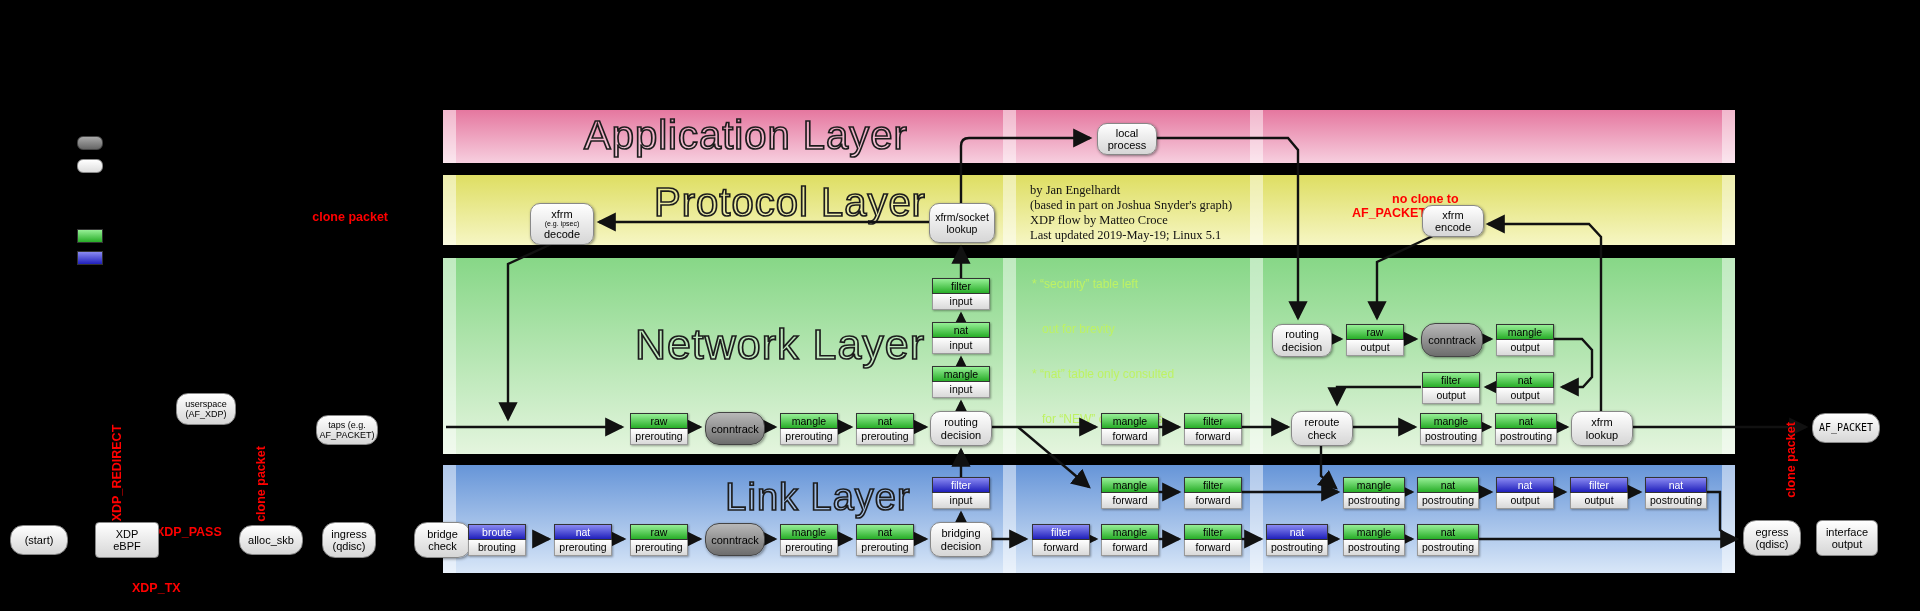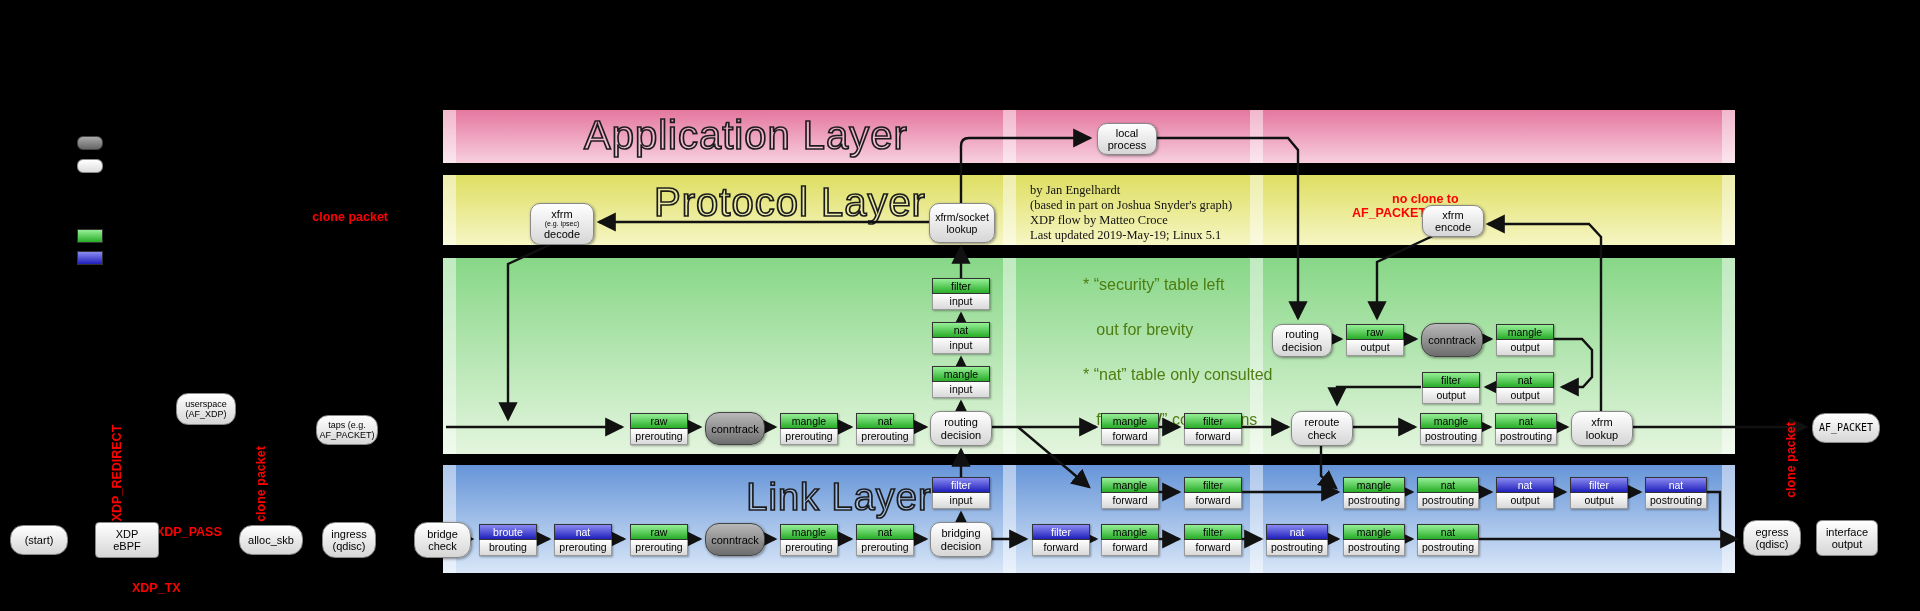--- a/index.html
+++ b/index.html
@@ -24,21 +24,21 @@
     background:linear-gradient(#ffffff,#d6d6d6);border:1px solid #888;border-radius:10px;
     font-size:11px;line-height:12.5px;color:#000;box-shadow:1px 1px 3px rgba(0,0,0,0.45);}
   .cap .tiny{font-size:7px;line-height:8px;}
   .ct{position:absolute;display:flex;align-items:center;justify-content:center;
     background:linear-gradient(#b8b8b8,#6d6d6d);border:1px solid #444;border-radius:14px;
     font-size:11px;color:#000;box-shadow:1px 1px 3px rgba(0,0,0,0.45);}
   .red{position:absolute;color:#ff0000;font-weight:bold;font-size:12.5px;white-space:nowrap;}
   .red.vert{transform:translate(-50%,-50%) rotate(-90deg);}
   .credits{position:absolute;left:1030px;top:183px;font-family:"Liberation Serif",serif;
     font-size:12.5px;line-height:15px;color:#111;}
-  .notes{position:absolute;left:1083px;top:247px;font-size:16px;line-height:15px;color:#4d7c0f;white-space:pre;}
+  .notes{position:absolute;left:1032px;top:247px;font-size:12px;line-height:15px;color:#bef264;white-space:pre;}
   .sw{position:absolute;width:24px;height:12px;left:77px;}
   .sw.pill{border-radius:6px;}
   #svg-connectors{position:absolute;left:0;top:0;pointer-events:none;}
 </style>
 </head>
 <body>
 
 <div id="stage">
 
   <div class="band" id="band-app">
@@ -61,21 +61,22 @@
   </div>
   <div class="band" id="band-link">
     <div class="stripe" style="left:0"></div>
       <div class="stripe" style="left:560px"></div>
     <div class="stripe" style="left:807px"></div>
       <div class="stripe" style="left:1279px"></div>
   </div>
 
   <div class="layer-title" style="left:590px;top:180px;width:400px;font-size:40px">Protocol Layer</div>
   <div class="layer-title" style="left:546px;top:113px;width:400px;font-size:40px">Application Layer</div>
-  <div class="layer-title" style="left:689px;top:476px;width:300px;font-size:38px">Link Layer</div>
+  <div class="layer-title" style="left:580px;top:320px;width:400px;font-size:43px">Network Layer</div>
+  <div class="layer-title" style="left:668px;top:476px;width:300px;font-size:38px">Link Layer</div>
 
   <div class="credits">
     <div>by Jan Engelhardt</div>
     <div>(based in part on Joshua Snyder's graph)</div>
     <div>XDP flow by Matteo Croce</div>
     <div>Last updated 2019-May-19; Linux 5.1</div>
   </div>
   <div class="notes">
     <div>* “security” table left</div>
     <div>   out for brevity</div>
@@ -318,21 +319,21 @@
     </div>
   <div class="chain b" style="left:1570px;top:477px">
       <div class="hd">filter</div>
       <div class="bd">output</div>
     </div>
   <div class="chain b w62" style="left:1645px;top:477px">
       <div class="hd">nat</div>
       <div class="bd">postrouting</div>
     </div>
 
-  <div class="chain b" style="left:479px;top:524px">
+  <div class="chain b" style="left:468px;top:524px">
       <div class="hd">broute</div>
       <div class="bd">brouting</div>
     </div>
   <div class="chain b" style="left:554px;top:524px">
       <div class="hd">nat</div>
       <div class="bd">prerouting</div>
     </div>
   <div class="chain" style="left:630px;top:524px">
       <div class="hd">raw</div>
       <div class="bd">prerouting</div>

